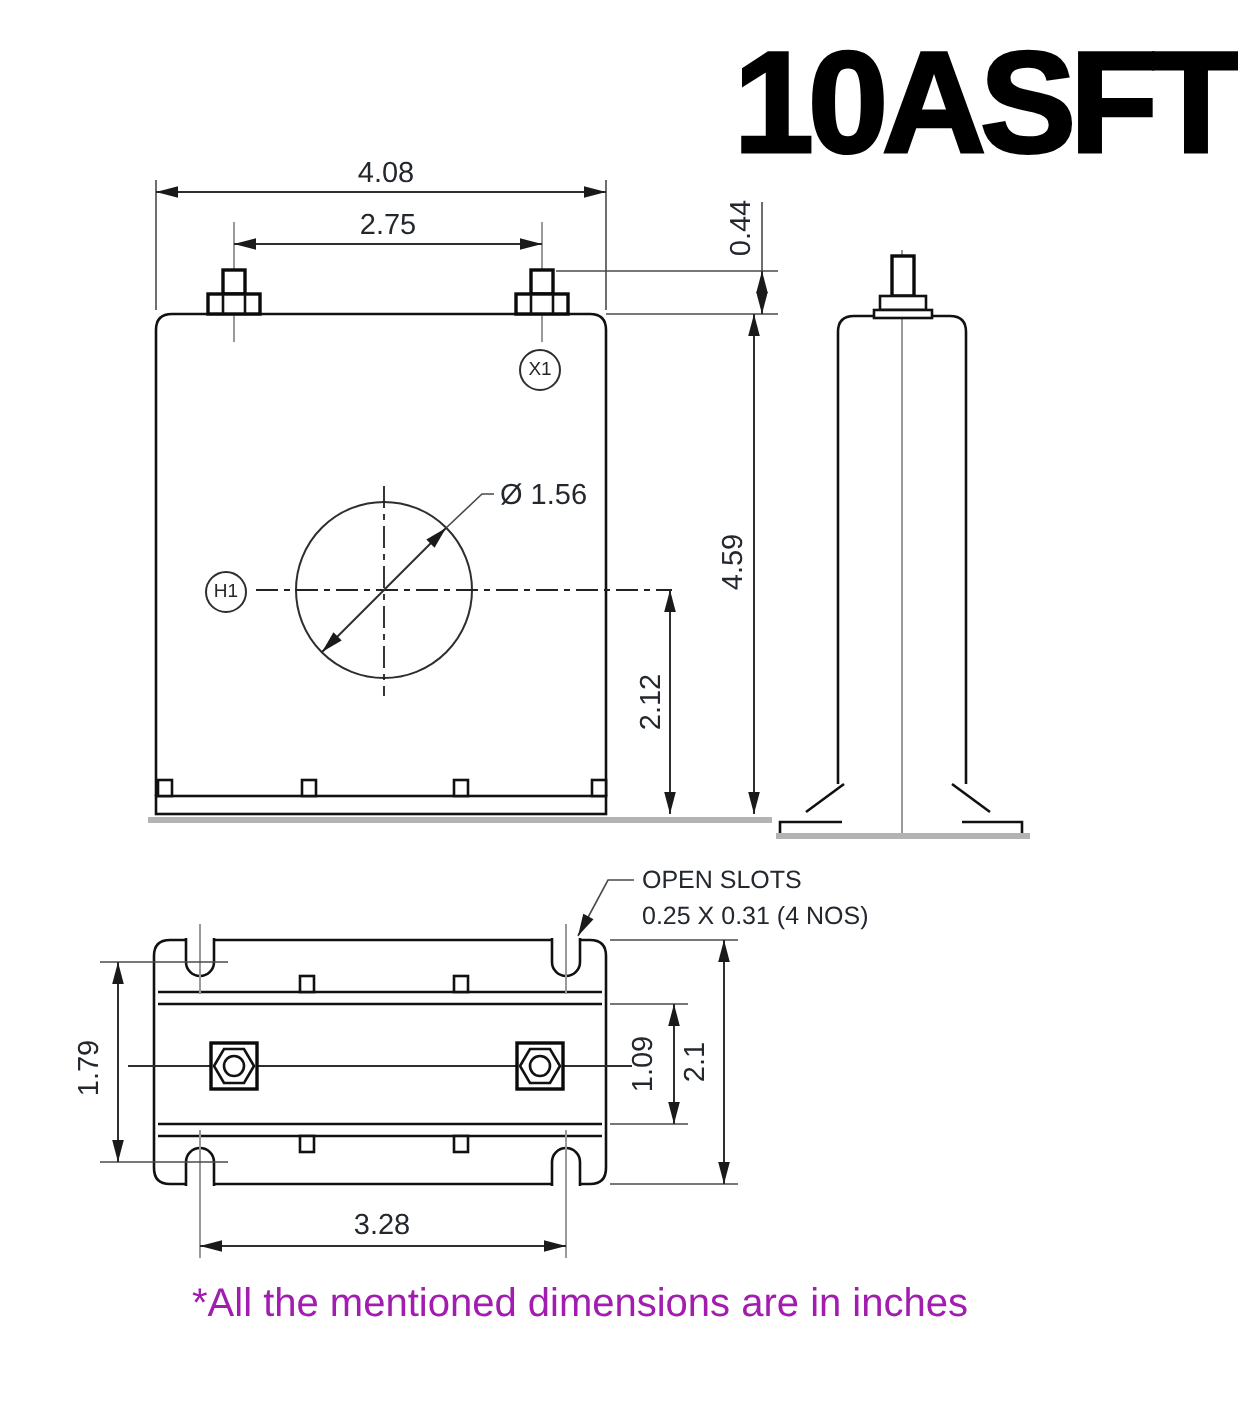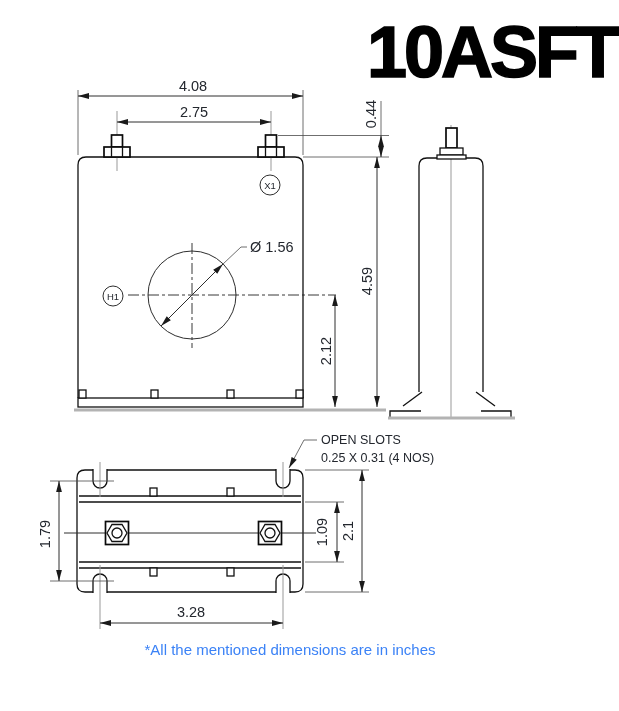--- a/index.html
+++ b/index.html
@@ -2,21 +2,21 @@
 <html><head>
 <meta charset="utf-8">
 <style>
   html,body{margin:0;padding:0;background:#ffffff;}
   #stage{position:relative;width:619px;height:711px;background:#ffffff;overflow:hidden;
          font-family:"Liberation Sans",sans-serif;}
   #drawing{position:absolute;left:0;top:0;}
   .page-title{position:absolute;top:16px;right:2px;font-size:72px;font-weight:700;
               letter-spacing:-3px;line-height:1;color:#000;margin-left:20px;-webkit-text-stroke:1.6px #000;}
   .footnote{position:absolute;left:60px;top:641px;width:460px;text-align:center;
-            font-size:15px;color:#3b82f6;}
+            font-size:20px;color:#a21caf;}
   svg text{font-family:"Liberation Sans",sans-serif;fill:#23272e;font-size:14.5px;}
   svg text.small{font-size:12.5px;}
   svg text.badge{font-size:9.5px;}
   .obj{stroke:#111;stroke-width:1.3;fill:none;}
   .objf{stroke:#111;stroke-width:1.3;fill:#fff;}
   .objbold{stroke:#0a0a0a;stroke-width:1.7;fill:#fff;}
   .thin{stroke:#2e2e2e;stroke-width:1;fill:none;}
   .ext{stroke:#4a4a4a;stroke-width:0.8;fill:none;}
   .cl{stroke:#999;stroke-width:1;fill:none;}
   .ghost{stroke:#b3b3b3;stroke-width:3;fill:none;}

